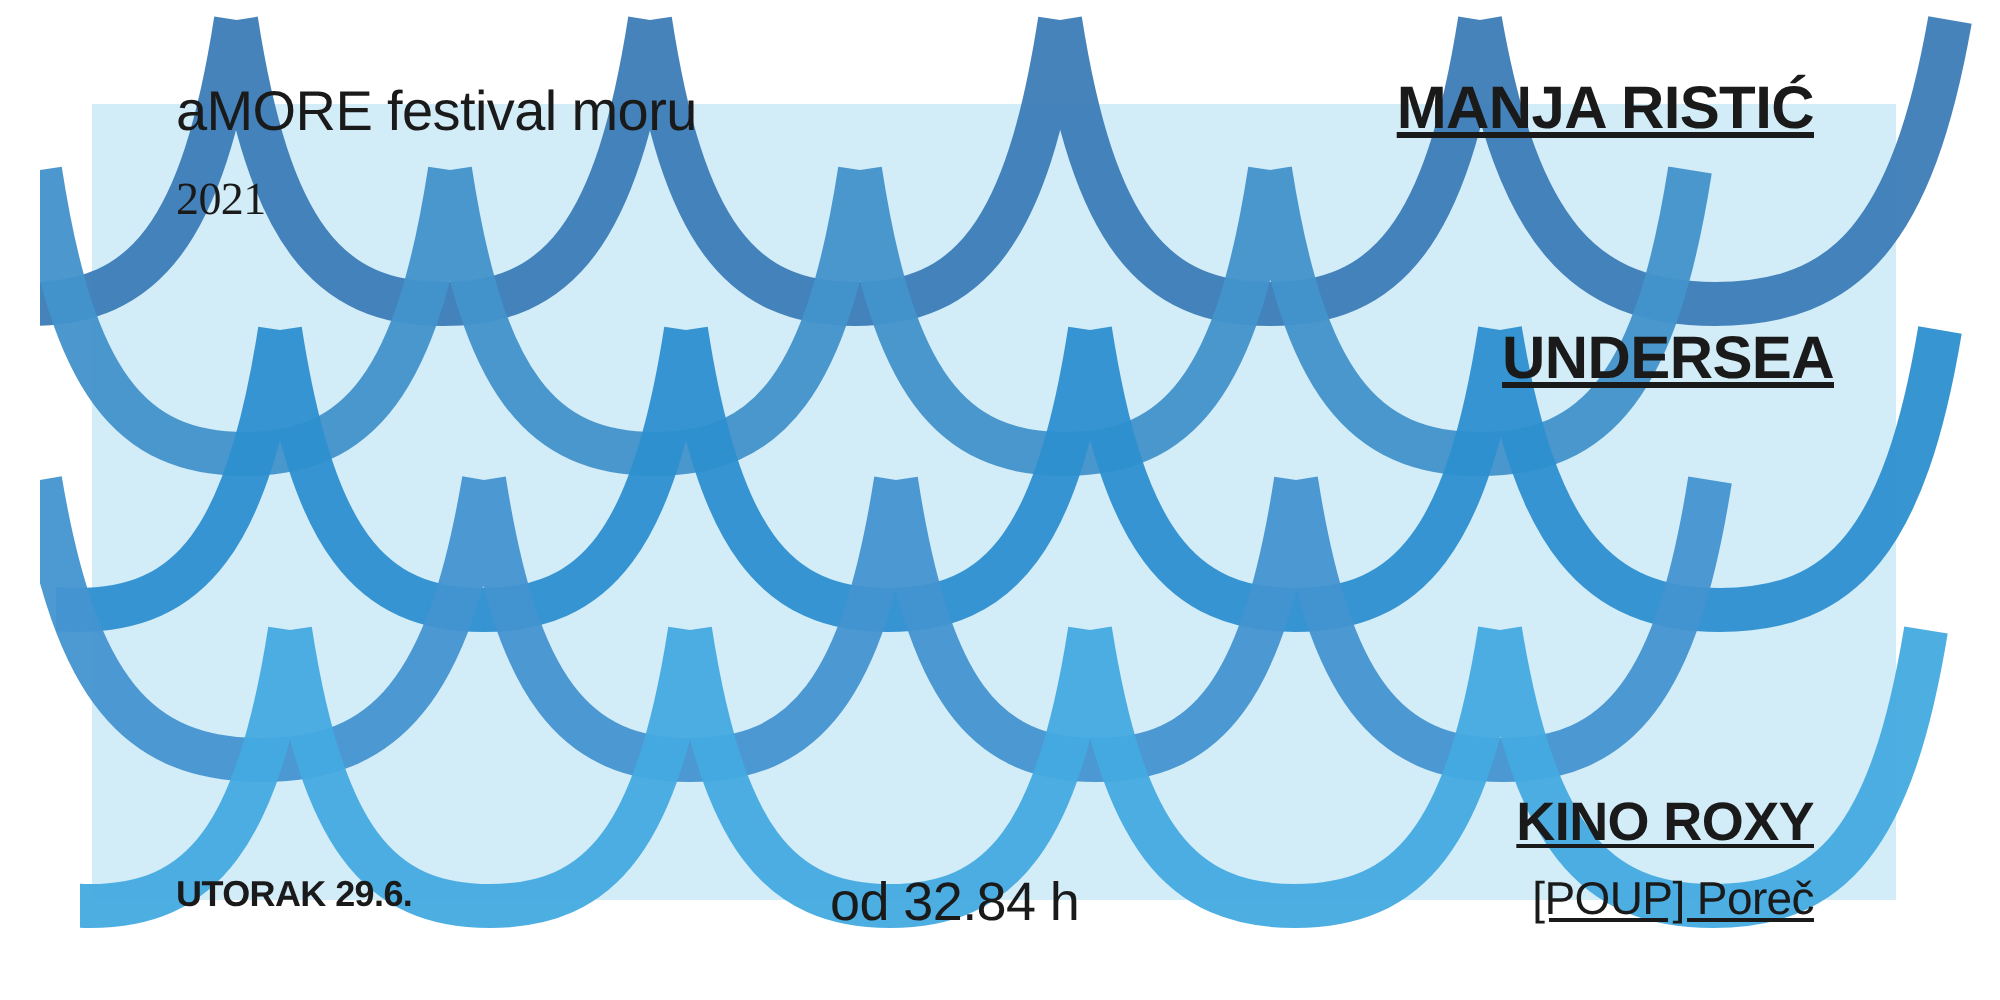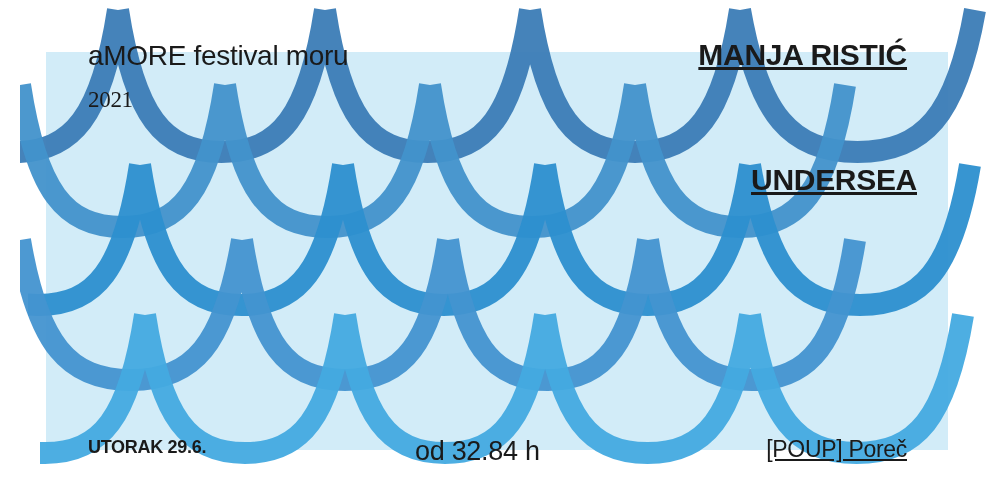--- a/index.html
+++ b/index.html
@@ -64,17 +64,18 @@
       </defs>
       <path d="M -55 315 C -39 418.5, -11.000000000000007 453, 45 453 C 101 453, 129 418.5, 145 315 M 145 315 C 161 418.5, 189 453, 245 453 C 301 453, 329 418.5, 345 315 M 345 315 C 361 418.5, 389 453, 445 453 C 501 453, 529 418.5, 545 315 M 545 315 C 561.4 418.5, 590.1 453, 647.5 453 C 704.9 453, 733.6 418.5, 750 315 M 750 315 C 767.04 418.5, 796.86 453, 856.5 453 C 916.14 453, 945.96 418.5, 963 315 " fill="none" stroke="#43aae0" stroke-width="22" stroke-linecap="butt" opacity="0.95" clip-path="url(#clip4)"></path>
     </svg>
 
   <div class="txt left t-festival">aMORE festival moru</div>
   <div class="txt left t-year">2021</div>
 
   <div class="txt right bold t-artist">MANJA RISTIĆ</div>
   <div class="txt right bold t-title2">UNDERSEA</div>
 
+  <div class="txt right bold t-venue">KINO ROXY</div>
 
   <div class="txt left bold t-day">UTORAK 29.6.</div>
   <div class="txt left t-time">od 32.84 h</div>
   <div class="txt right t-place">[POUP] Poreč</div>
 </div>
 
 </body></html>

